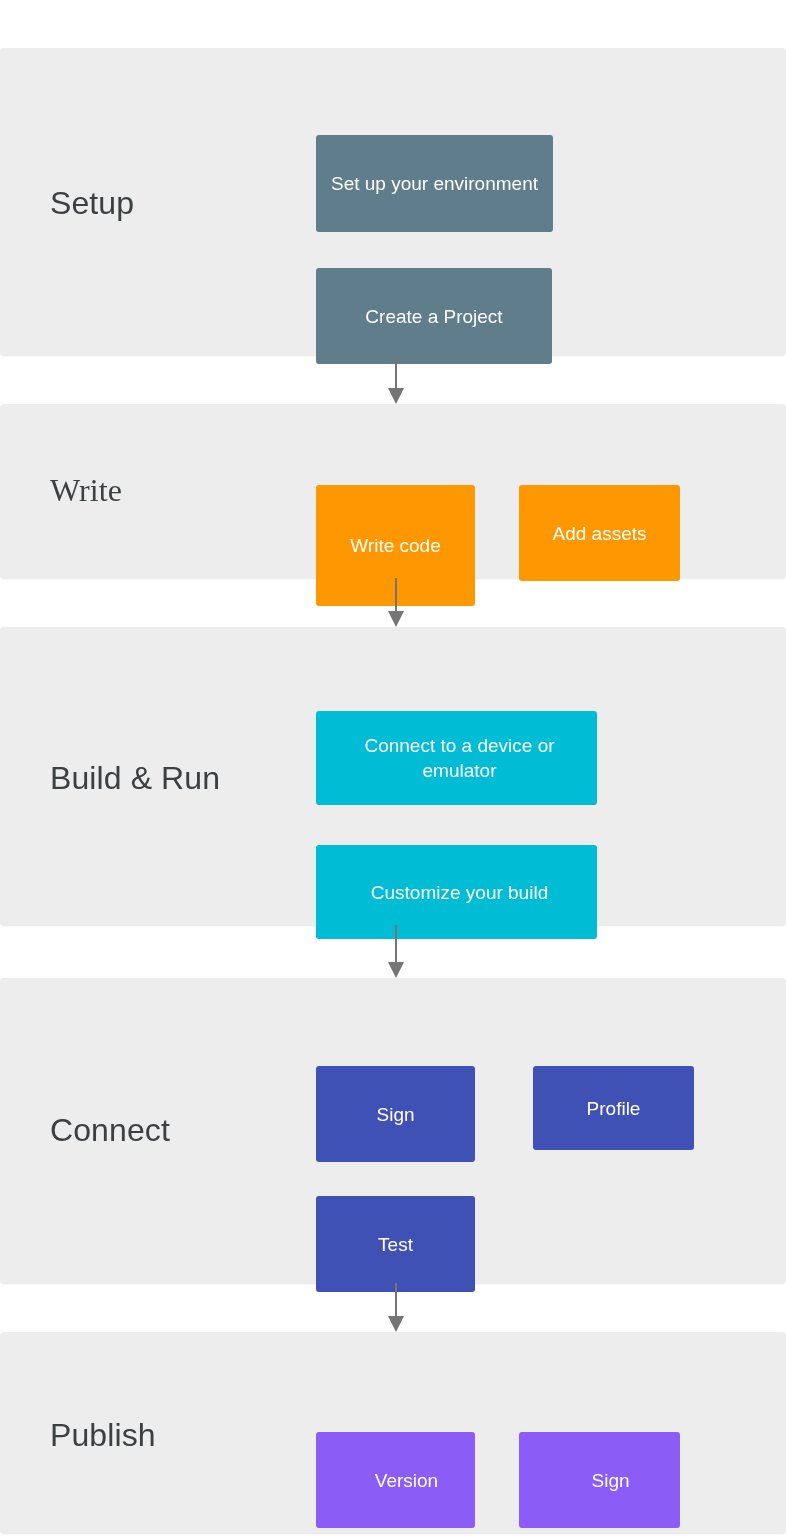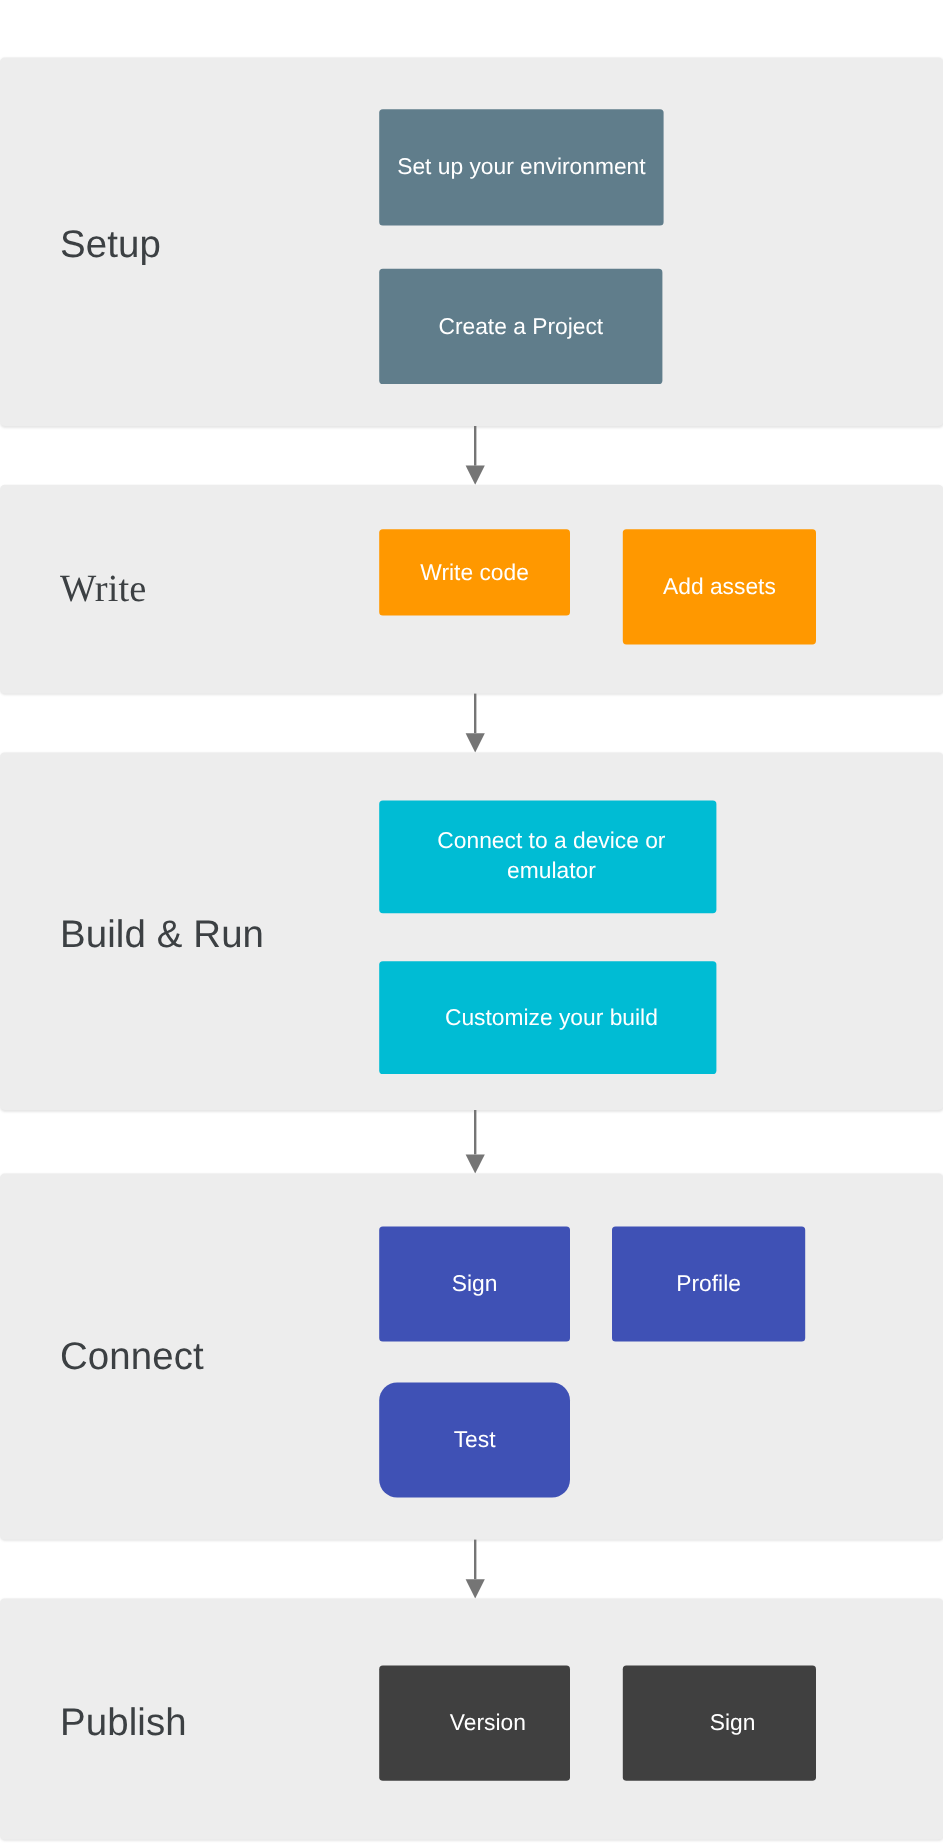--- a/index.html
+++ b/index.html
@@ -40,26 +40,27 @@
     display: flex;
     align-items: center;
     justify-content: center;
     text-align: center;
     color: #ffffff;
     font-size: 19px;
     line-height: 25px;
     border-radius: 3px;
     box-sizing: border-box;
     padding: 2px 6px;
+    margin-top: 44px;
   }
   .c-slate  { background: #607d8b; }
   .c-orange { background: #ff9800; }
   .c-cyan   { background: #00bcd4; padding-left: 12px; }
   .c-indigo { background: #3f51b5; }
-  .c-green  { background: #404040; padding-left: 28px; }
+  .c-green  { background: #8b5cf6; padding-left: 28px; }
 
   .connector {
     position: absolute;
     width: 18px;
   }
   .connector .shaft {
     position: absolute;
     left: 8px;
     top: 0;
     width: 2px;
@@ -85,43 +86,43 @@
   <div class="node c-slate" style="left:316px; top:91px; width:237px; height:97px;">Set up your environment</div>
   <div class="node c-slate" style="left:316px; top:224px; width:236px; height:96px;">Create a Project</div>
 
   <div class="connector" style="left:387px; top:355px; height:49px;">
     <div class="shaft" style="height:33px;"></div>
     <div class="head" style="top:33px;"></div>
   </div>
 
   <div class="band" style="top:404px; height:174px;"></div>
   <div class="band-label" style="top:475px;font-family:Liberation Serif, serif;">Write</div>
-  <div class="node c-orange" style="left:316px; top:441px; width:159px; height:72px;">Write code</div>
+  <div class="node c-orange" style="left:316px; top:441px; width:159px; height:121px;">Write code</div>
   <div class="node c-orange" style="left:519px; top:441px; width:161px; height:96px;">Add assets</div>
 
   <div class="connector" style="left:387px; top:578px; height:49px;">
     <div class="shaft" style="height:33px;"></div>
     <div class="head" style="top:33px;"></div>
   </div>
 
   <div class="band" style="top:627px; height:298px;"></div>
   <div class="band-label" style="top:763px;">Build &amp; Run</div>
   <div class="node c-cyan" style="left:316px; top:667px; width:281px; height:94px;">Connect to a device or emulator</div>
   <div class="node c-cyan" style="left:316px; top:801px; width:281px; height:94px;">Customize your build</div>
 
   <div class="connector" style="left:387px; top:925px; height:53px;">
     <div class="shaft" style="height:37px;"></div>
     <div class="head" style="top:37px;"></div>
   </div>
 
   <div class="band" style="top:978px; height:305px;"></div>
   <div class="band-label" style="top:1115px;">Connect</div>
   <div class="node c-indigo" style="left:316px; top:1022px; width:159px; height:96px;">Sign</div>
-  <div class="node c-indigo" style="left:510px; top:1022px; width:161px; height:96px;">Profile</div>
-  <div class="node c-indigo" style="left:316px; top:1152px; width:159px; height:96px;border-radius:15px;">Test</div>
+  <div class="node c-indigo" style="left:533px; top:1022px; width:161px; height:84px;">Profile</div>
+  <div class="node c-indigo" style="left:316px; top:1152px; width:159px; height:96px;">Test</div>
 
   <div class="connector" style="left:387px; top:1283px; height:49px;">
     <div class="shaft" style="height:33px;"></div>
     <div class="head" style="top:33px;"></div>
   </div>
 
   <div class="band" style="top:1332px; height:201px;"></div>
   <div class="band-label" style="top:1420px;">Publish</div>
   <div class="node c-green" style="left:316px; top:1388px; width:159px; height:96px;">Version</div>
   <div class="node c-green" style="left:519px; top:1388px; width:161px; height:96px;">Sign</div>

